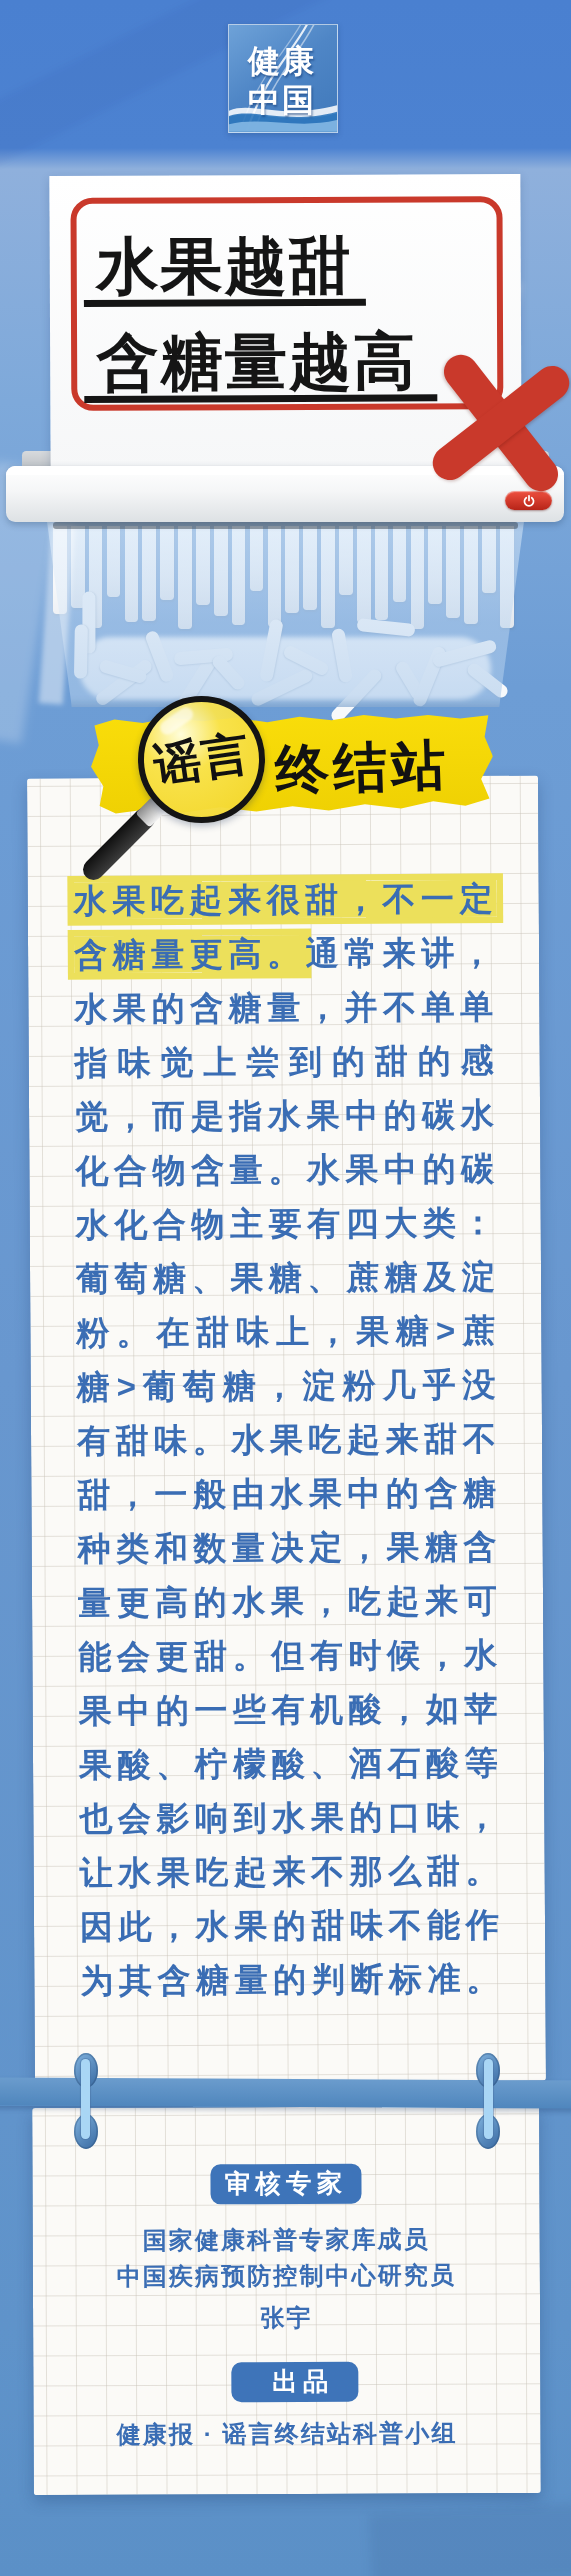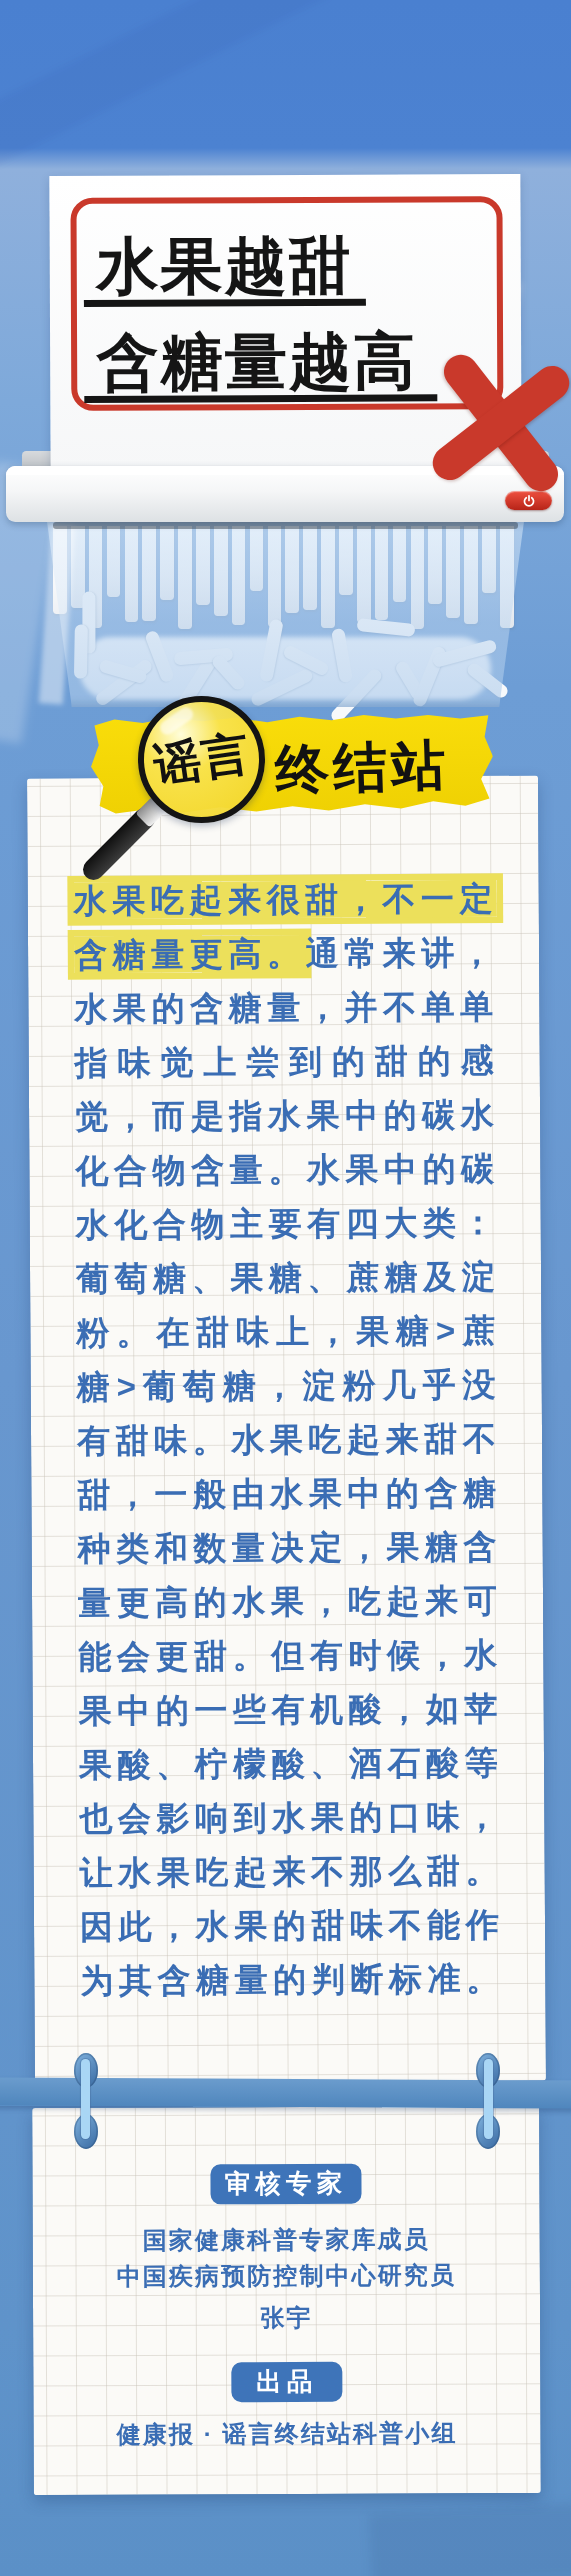--- a/index.html
+++ b/index.html
@@ -102,37 +102,49 @@
   #clip-left-bottom{left:74px;top:2114px;}
   #clip-right-bar{left:484px;top:2059px;}
   #clip-right-top{left:476px;top:2053px;}
   #clip-right-bottom{left:476px;top:2114px;}
 
   
   #credits-card{left:33px;top:2107px;width:507px;height:387px;z-index:2;transform:rotate(-0.25deg);}
   .credit-badge{position:absolute;background:#3e74b9;color:#ffffff;font-weight:800;
     display:flex;align-items:center;justify-content:center;letter-spacing:5.3px;font-size:25.4px;border-radius:10px;}
   #review-badge{left:178px;top:57px;width:151px;height:40px;}
-  #produce-badge{left:198px;top:255px;width:111px;height:40px;}
+  #produce-badge{left:198px;top:255px;width:111px;height:40px;padding-left:16px;}
   .credit-line{position:absolute;width:100%;text-align:center;font-size:24px;font-weight:800;color:#3a6db4;letter-spacing:2.1px;}
   #expert-line1{top:117px;}
   #expert-line2{top:153px;}
   #expert-line3{top:195px;}
   #producer-line{top:311px;}
 </style>
 </head>
 <body>
 
 <div id="poster">
 
   <div class="streak" id="streak1"></div>
   <div class="streak" id="streak2"></div>
   <div class="streak" id="streak3"></div>
   <div class="streak" id="streak4"></div>
 
+  <div class="abs" id="logo">
+    <svg width="108" height="107" viewBox="0 0 205 202">
+      <path d="M150,-5 C118,55 70,95 34,200" stroke="rgba(255,255,255,.85)" stroke-width="4" fill="none"></path>
+      <path d="M163,-5 C130,60 82,100 48,202" stroke="rgba(255,255,255,.5)" stroke-width="3" fill="none"></path>
+      <path d="M138,-5 C108,50 60,90 22,195" stroke="rgba(255,255,255,.4)" stroke-width="2.5" fill="none"></path>
+      <path d="M0,162 C45,144 100,180 205,152 L205,167 C110,192 50,158 0,174 Z" fill="#ffffff" opacity=".85"></path>
+      <path d="M0,172 C50,156 110,190 205,164 L205,202 L0,202 Z" fill="#2e77bd" opacity=".9"></path>
+      <path d="M0,188 C60,172 130,198 205,180 L205,202 L0,202 Z" fill="#7fb4e2" opacity=".95"></path>
+    </svg>
+    <div class="logo-line" id="logo-line1">健康</div>
+    <div class="logo-line" id="logo-line2">中国</div>
+  </div>
 
   <div class="abs" id="slot-plate"></div>
   <div class="abs" id="slot-slit"></div>
 
   <div class="abs" id="claim-paper">
     <div id="claim-frame">
       <div class="claim-line" id="claim-line1">水果越甜</div>
       <div class="claim-underline" id="claim-underline1"></div>
       <div class="claim-line" id="claim-line2">含糖量越高</div>
       <div class="claim-underline" id="claim-underline2"></div>

